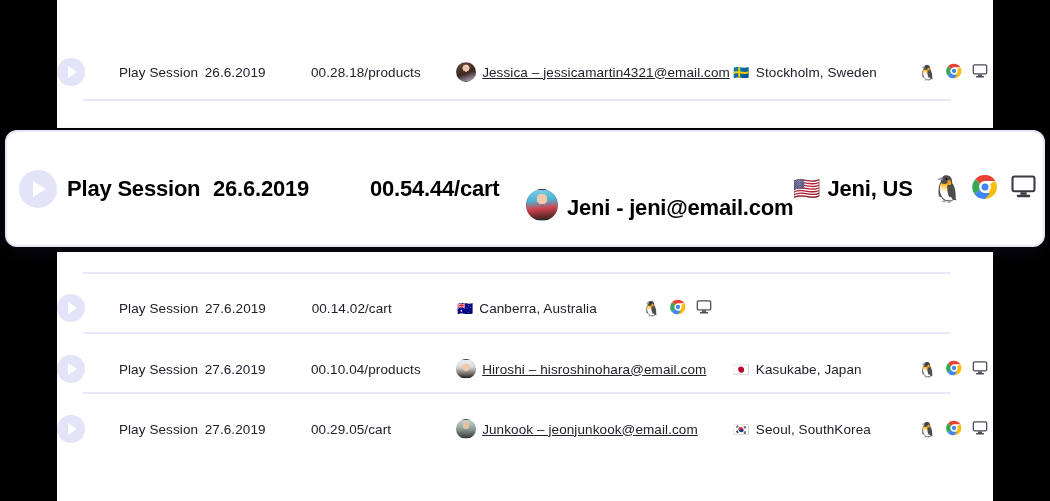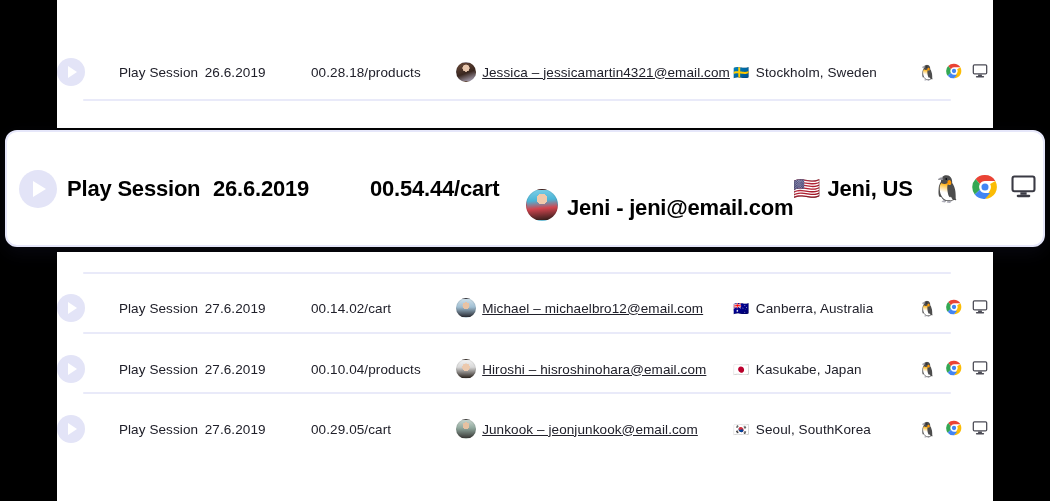--- a/index.html
+++ b/index.html
@@ -220,24 +220,20 @@
     <div class="divider" style="top:20px;"></div>
 
     <div class="row" style="top:26px;">
       <div class="c-play">
         <span class="play"></span>
       </div>
       <div class="c-label">Play Session</div>
       <div class="c-date">27.6.2019</div>
       <div class="c-time">00.14.02</div>
       <div class="c-path">/cart</div>
-      <div class="c-user">
-        <span class="avatar michael-av"></span>
-        <span>Michael – michaelbro12@email.com</span>
-      </div>
       <div class="c-loc">
         <span class="flag">🇦🇺</span>
         <span>Canberra, Australia</span>
       </div>
       <div class="c-os osico">🐧</div>
       <div class="c-browser brico">
         <svg width="16" height="16" viewBox="0 0 48 48" aria-hidden="true">
           <circle cx="24" cy="24" r="22" fill="#fff"></circle>
           <path d="M24 2a22 22 0 0 1 19.05 11H24a11 11 0 0 0-9.53 5.5L6.6 9.3A21.97 21.97 0 0 1 24 2z" fill="#ea4335"></path>
           <path d="M6.6 9.3l7.87 9.2A11 11 0 0 0 14.5 29L5.1 38A21.94 21.94 0 0 1 6.6 9.3z" fill="#34a853"></path>

